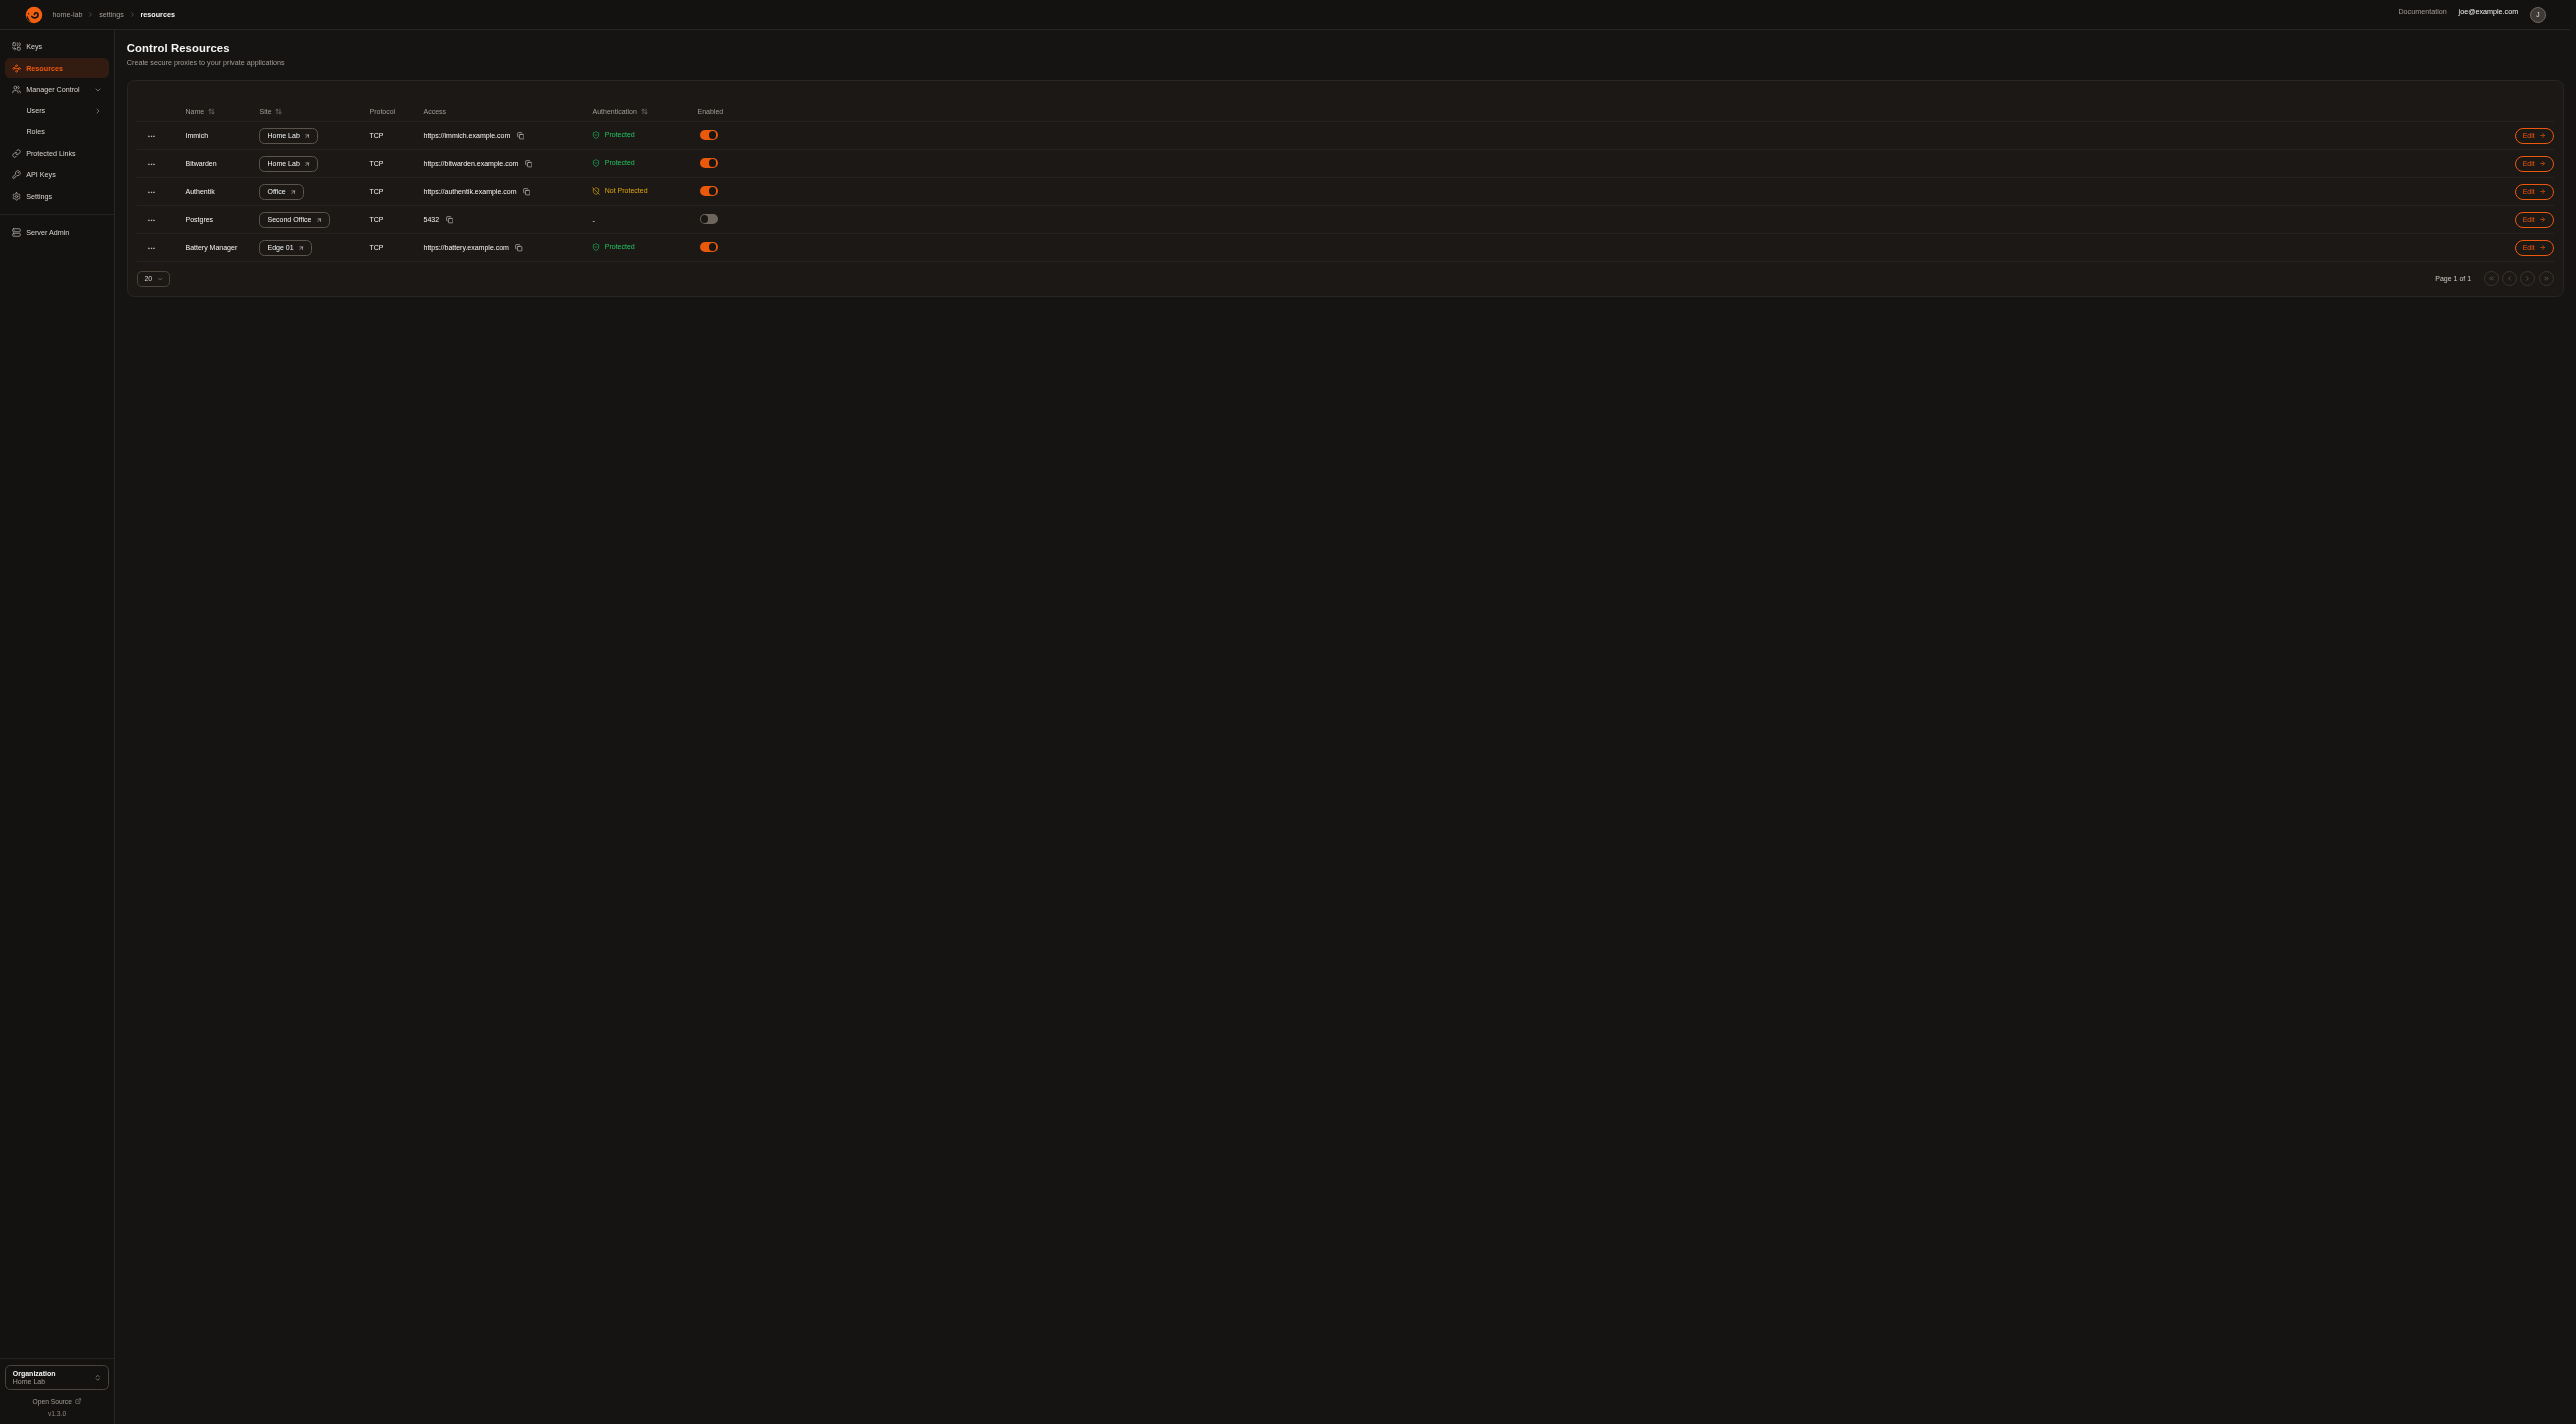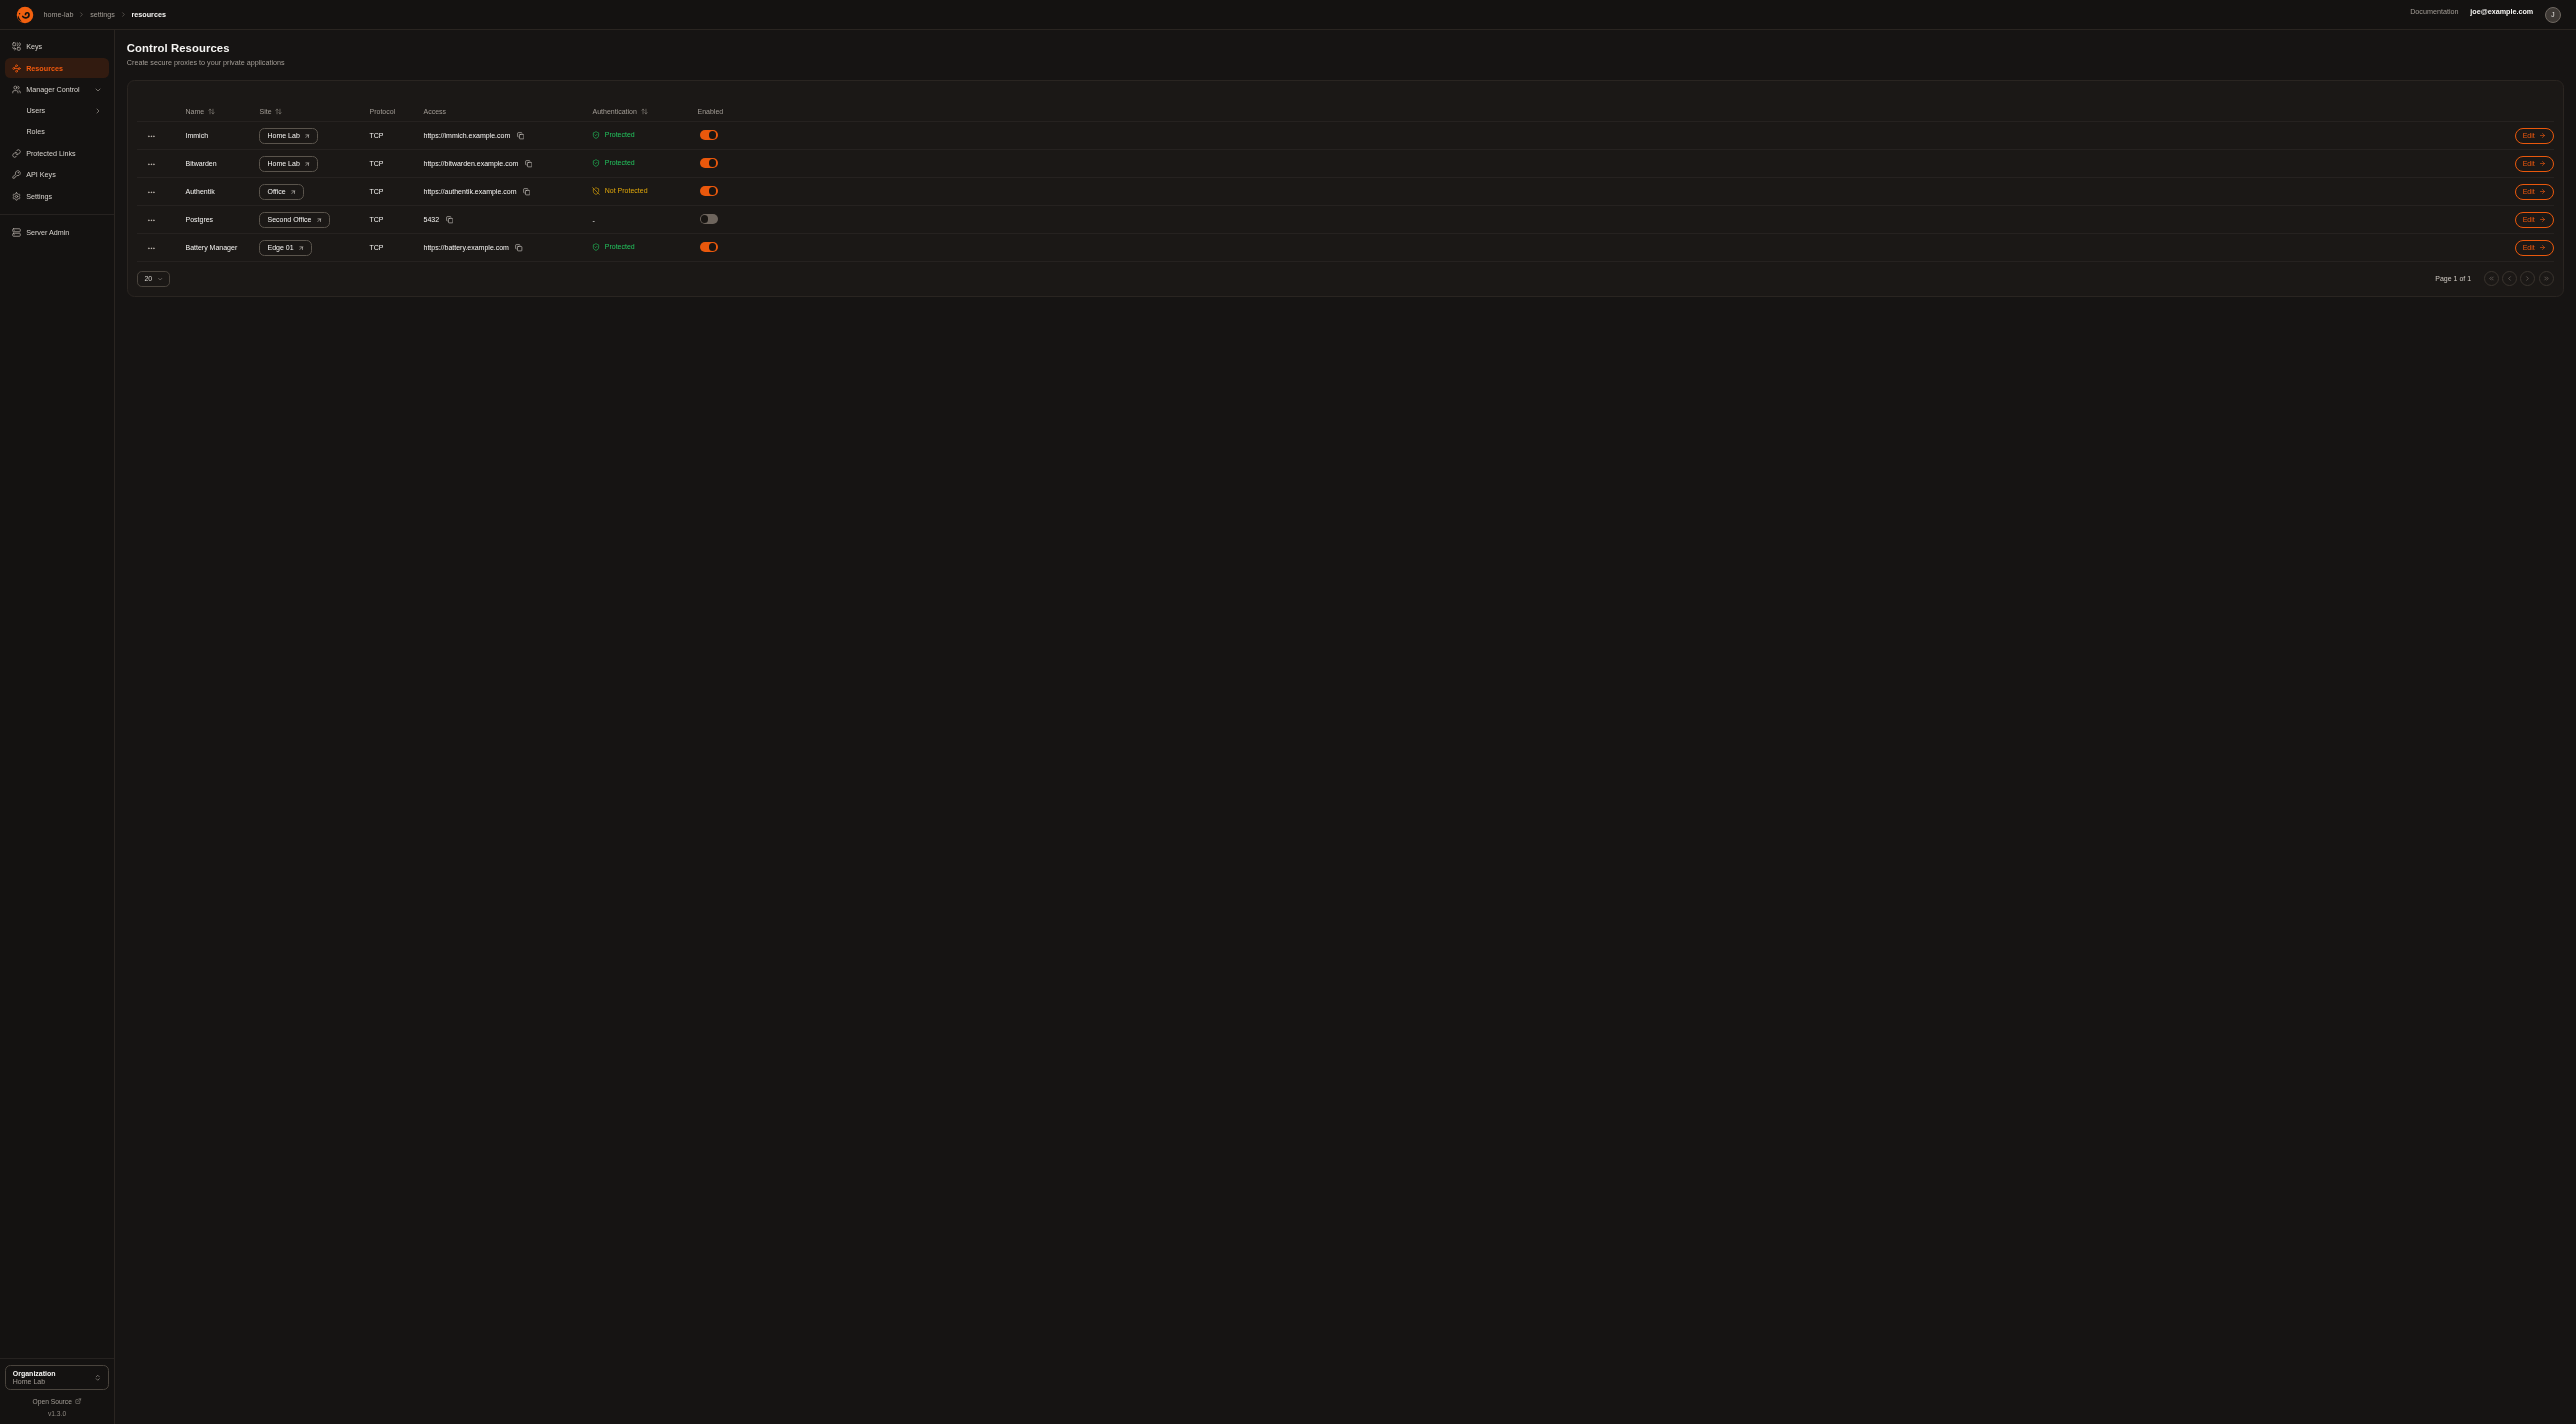--- a/index.html
+++ b/index.html
@@ -16,30 +16,30 @@
     --orange:#ea580c;
     --orange-text:#f2590d;
     --green:#22c55e;
     --yellow:#e0a70a;
   }
   html,body{width:842px;height:466px;overflow:hidden;background:var(--bg);
     font-family:"Liberation Sans", sans-serif; color:var(--text);}
   .ic{stroke:currentColor;fill:none;stroke-width:2;stroke-linecap:round;stroke-linejoin:round;display:block;}
 
   
-  .topbar{position:fixed;top:0;left:0;right:0;height:30px;background:var(--panel);
-    border-bottom:0.5px solid var(--border);display:flex;align-items:center;padding:0 15px;z-index:5;}
+  .topbar{position:fixed;top:0;left:0;right:6px;height:30px;background:var(--panel);
+    border-bottom:0.5px solid var(--border);display:flex;align-items:center;padding:0 24px;z-index:5;}
   .logo{width:20px;height:20px;flex:0 0 auto;}
   .crumbs{display:flex;align-items:center;gap:4.8px;margin-left:8.6px;font-size:7.2px;color:var(--muted);}
   .crumb{cursor:pointer;}
   .crumb.current{color:var(--text);font-weight:700;}
   .crumb-sep{width:7px;height:7px;color:#7b746c;}
   .topbar-right{margin-left:auto;display:flex;gap:11.8px;}
   .doc-link{font-size:7.2px;color:var(--muted);cursor:pointer;}
-  .user-email{font-size:7.2px;color:var(--text);font-weight:700;}
+  .user-email{font-size:7.2px;color:var(--text);font-weight:400;}
   .avatar{width:16px;height:16px;border-radius:50%;background:#3e3935;border:0.5px solid #6e6760;
     display:flex;align-items:center;justify-content:center;font-size:6.7px;color:#eceae7;cursor:pointer;}
 
   
   .sidebar{position:fixed;top:30px;left:0;bottom:0;width:115px;background:var(--panel);
     border-right:0.5px solid var(--border);padding:6.4px 5.4px;}
   .nav-item{display:flex;align-items:center;gap:5.4px;height:20.4px;padding:0 6.4px;border-radius:5.4px;
     font-size:7.2px;color:#d8d4cf;cursor:pointer;margin-bottom:1.1px;}
   .nav-item .nico{width:9px;height:9px;color:#b5afa8;flex:0 0 auto;}
   .nav-item.active{background:rgba(234,88,12,0.14);color:var(--orange-text);font-weight:600;}

